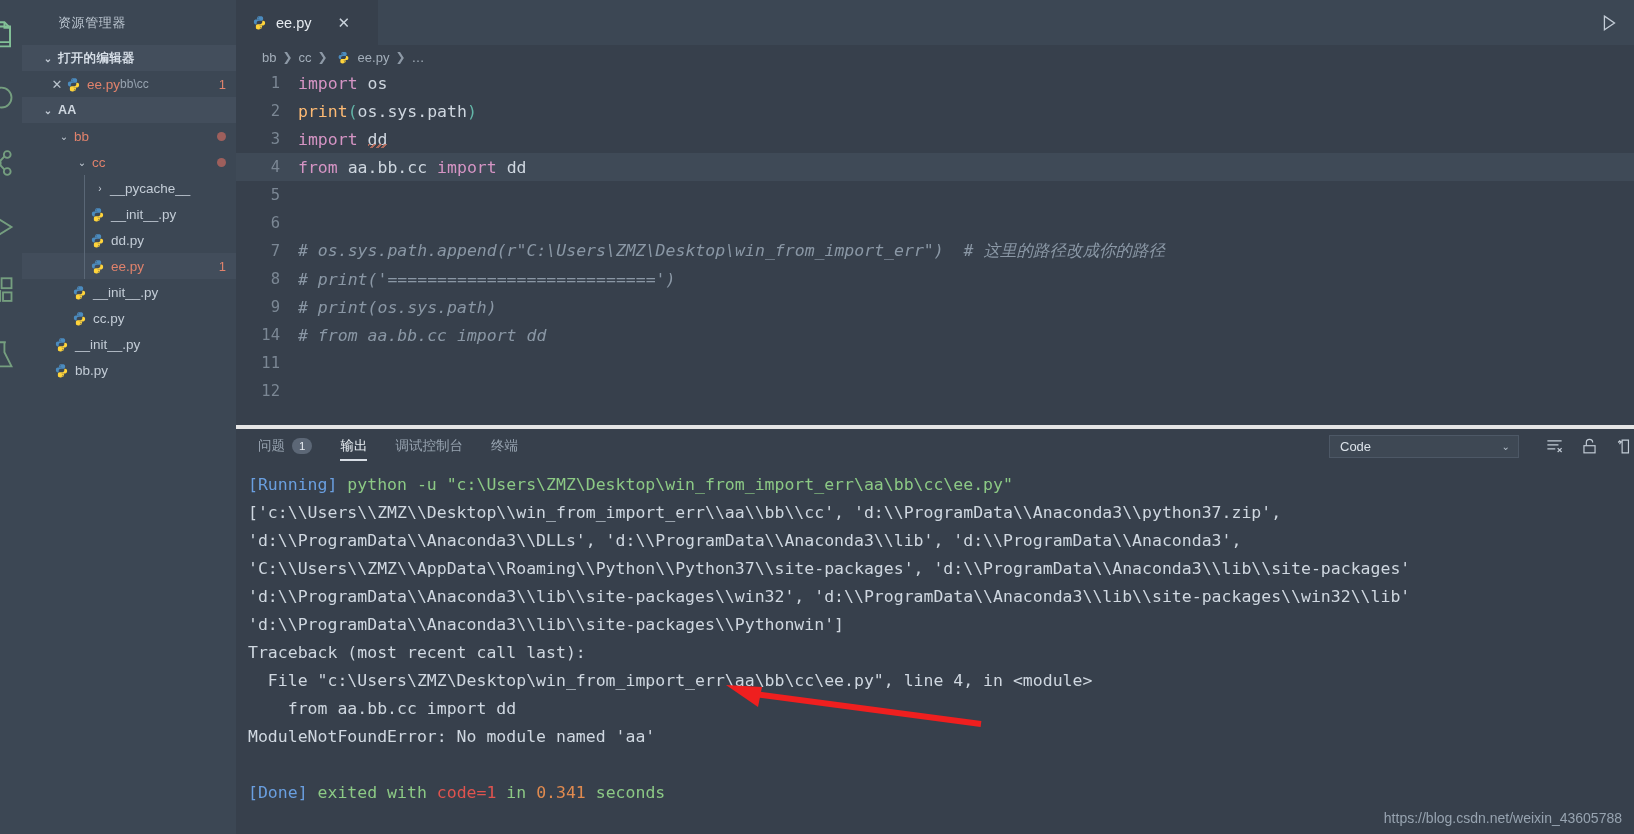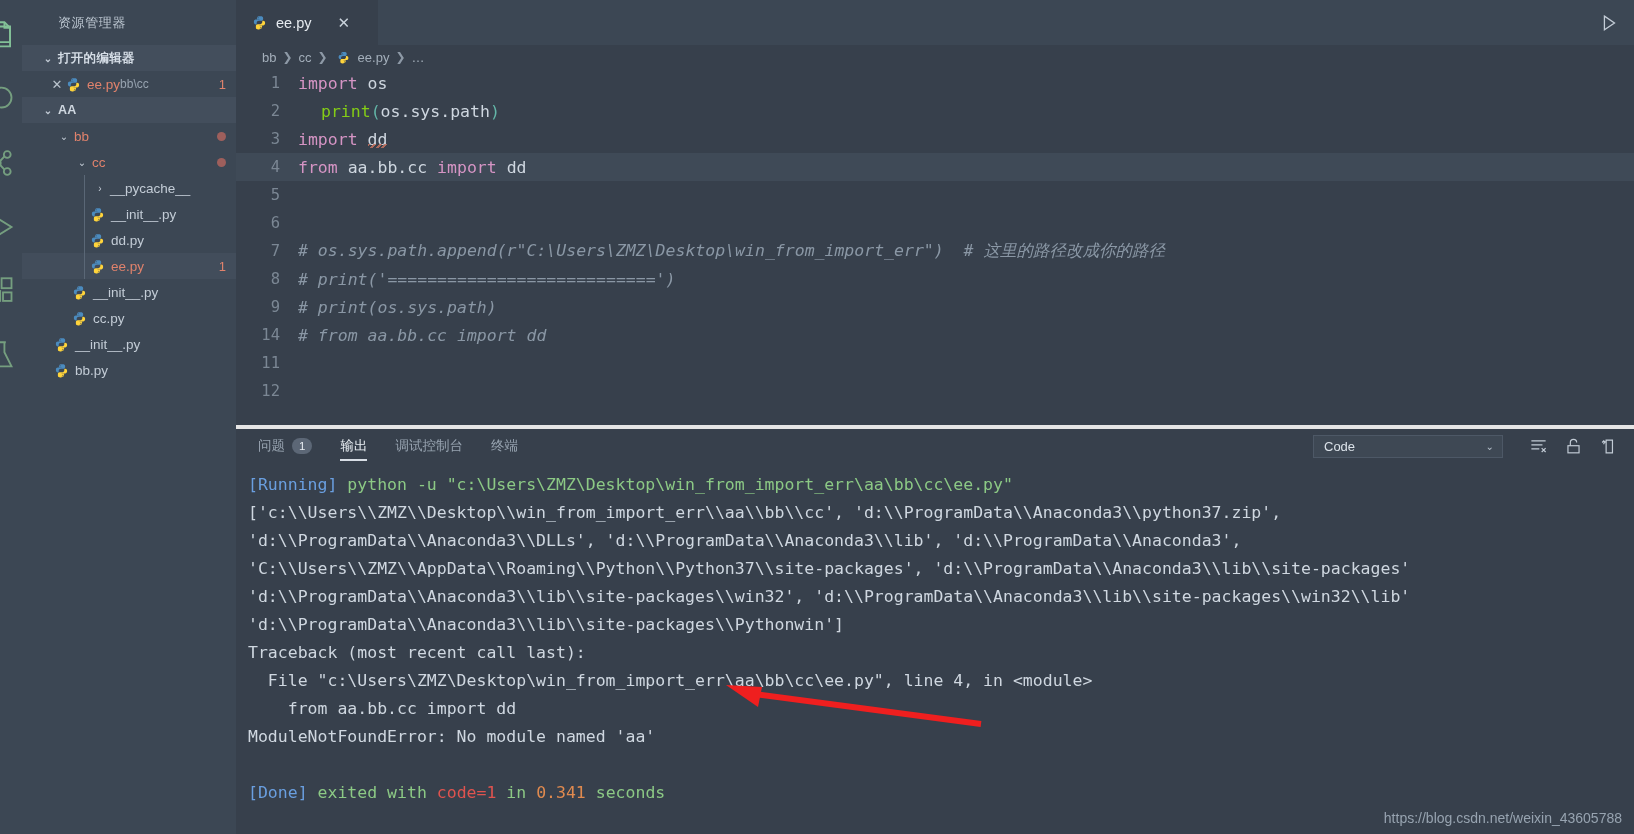--- a/index.html
+++ b/index.html
@@ -129,21 +129,21 @@
     white-space: pre; position: relative;
   }
   .codeline.cur { background: #3f4a57; }
   .lineno {
     width: 62px; flex: 0 0 62px; text-align: right;
     padding-right: 18px; color: #7b8794; font-size: 15.5px;
     font-family: "DejaVu Sans Mono", monospace;
   }
   .code { position: relative; }
   .kw   { color: #d594c4; }
-  .fn   { color: #84cc16; margin-left: 23px; }
+  .fn   { color: #fdba74; }
   .plain{ color: #cfd7e0; }
   .paren{ color: #63b6a8; }
   .cmt  { color: #8a97a5; font-style: italic; }
   .squiggle {
     position: absolute; bottom: 1px; left: 0;
     height: 4px; width: 100%;
     background-image: repeating-linear-gradient(135deg,#c0705e 0 2px,transparent 2px 4px);
     opacity: .85;
   }
   .sq-wrap { position: relative; display: inline-block; }
@@ -168,21 +168,21 @@
   .ptab.active::after {
     content:''; position:absolute; left:0; right:0; bottom: 2px;
     height: 2px; background: #d8dee5;
   }
   .ptab .cnt {
     margin-left: 7px; background: #5c6776; color: #e7ecf1;
     border-radius: 9px; padding: 0 7px; font-size: 11.5px; line-height: 16px;
     font-family: "Liberation Sans", sans-serif;
   }
   .panel-actions {
-    position: absolute; right: 16px; top: 0; height: 34px;
+    position: absolute; right: 0; top: 0; height: 34px;
     display: flex; align-items: center; gap: 16px;
   }
   .select {
     width: 190px; height: 23px; background: #3e4854;
     border: 1px solid #4d5866; color: #dbe2e9;
     font-size: 13px; display: flex; align-items: center;
     padding: 0 8px 0 10px; position: relative; margin-right: 10px;
   }
   .select .cv { position: absolute; right: 8px; font-size: 10px; color: #b6c0cb; }
   .pact { color: #c2cbd5; display:flex; align-items:center; }

